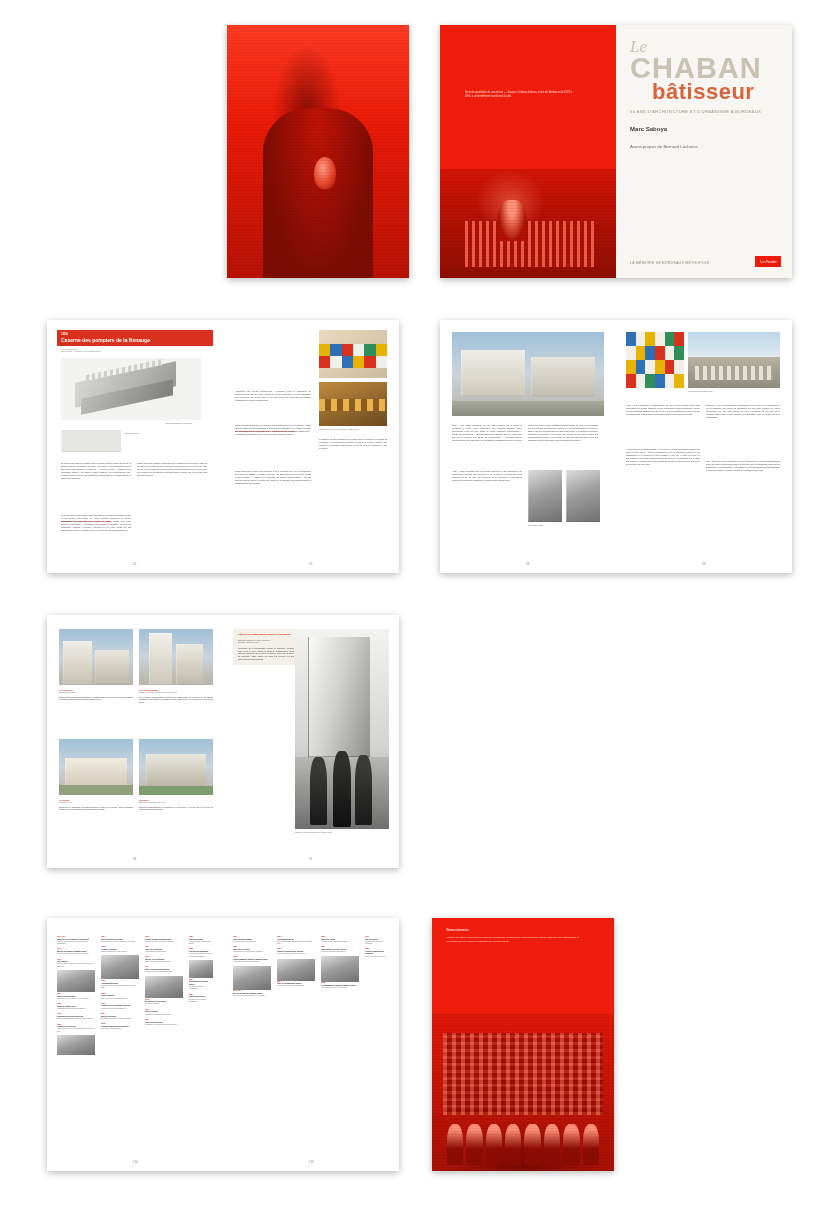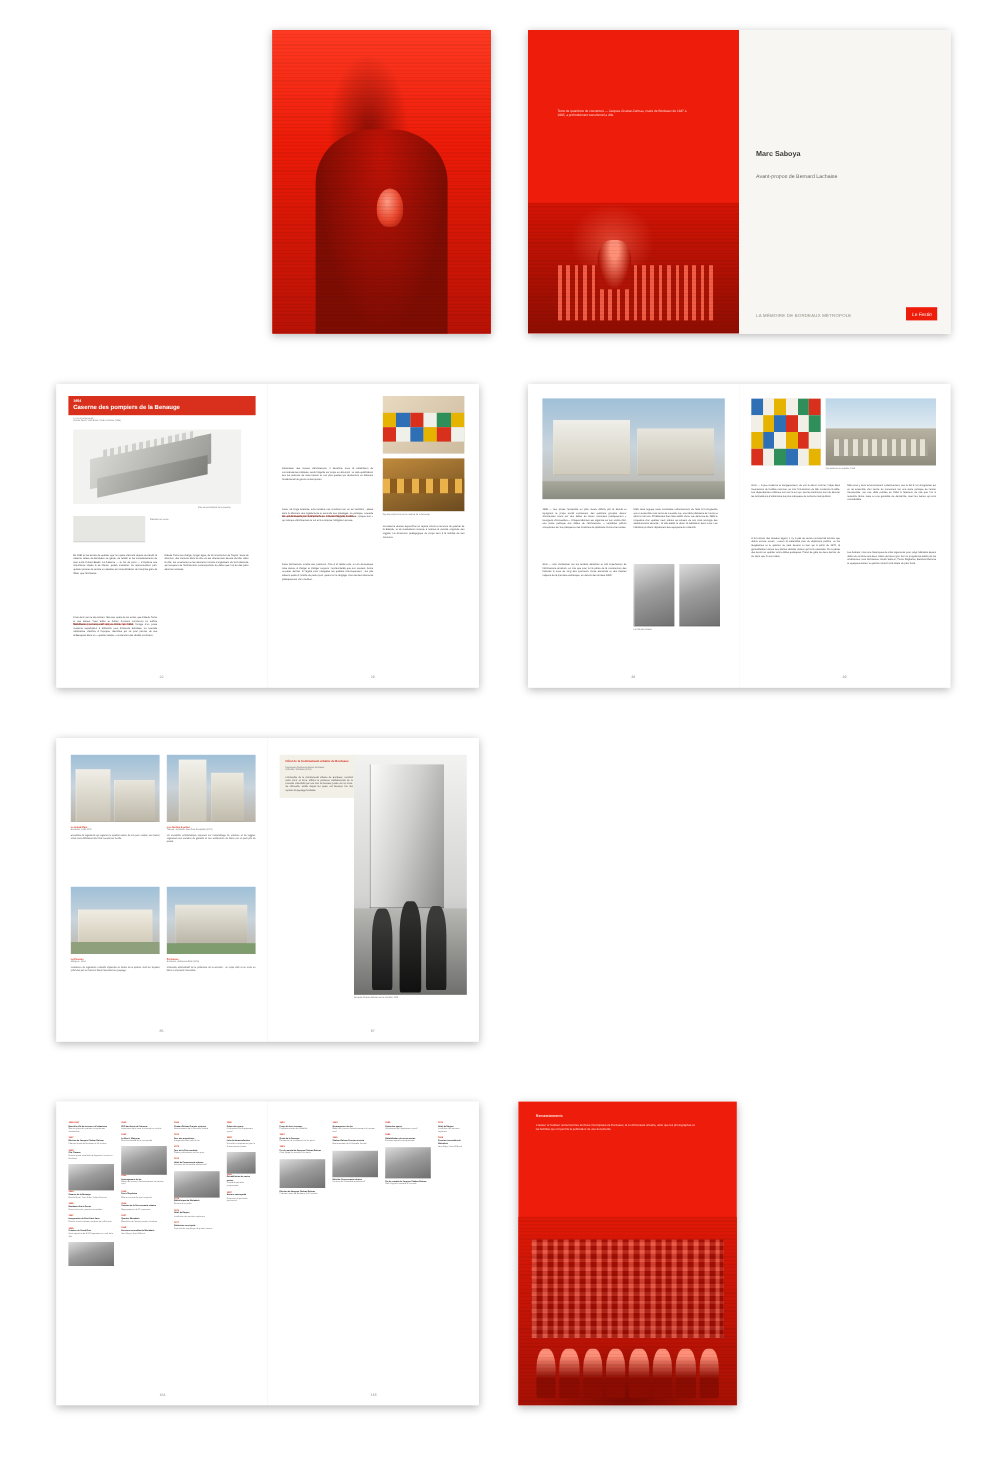--- a/index.html
+++ b/index.html
@@ -146,20 +146,26 @@
       <div class="bc-photo">
         <div class="bc-maquette"></div>
         <div class="bc-person"></div>
         <div class="scan-lines"></div>
       </div>
     </div>
     <div class="gutter" style="left:176px;"></div>
 
     <div class="page right" style="width:176px;">
       <div class="fc">
+        <div class="fc-title">
+          <div class="fc-le">Le</div>
+          <div class="fc-chaban">CHABAN</div>
+          <div class="fc-batisseur">bâtisseur</div>
+          <div class="fc-sub">50 ANS D'ARCHITECTURE ET D'URBANISME À BORDEAUX</div>
+        </div>
         <div class="fc-author">Marc Saboya</div>
         <div class="fc-preface">Avant-propos de Bernard Lachaise</div>
         <div class="fc-foot">LA MÉMOIRE DE BORDEAUX MÉTROPOLE</div>
         <div class="fc-logo">Le Festin</div>
       </div>
     </div>
   </div>
 
   <div class="spread" style="left:47px;top:320px;width:352px;height:253px;">
     <div class="page left" style="width:176px;">

